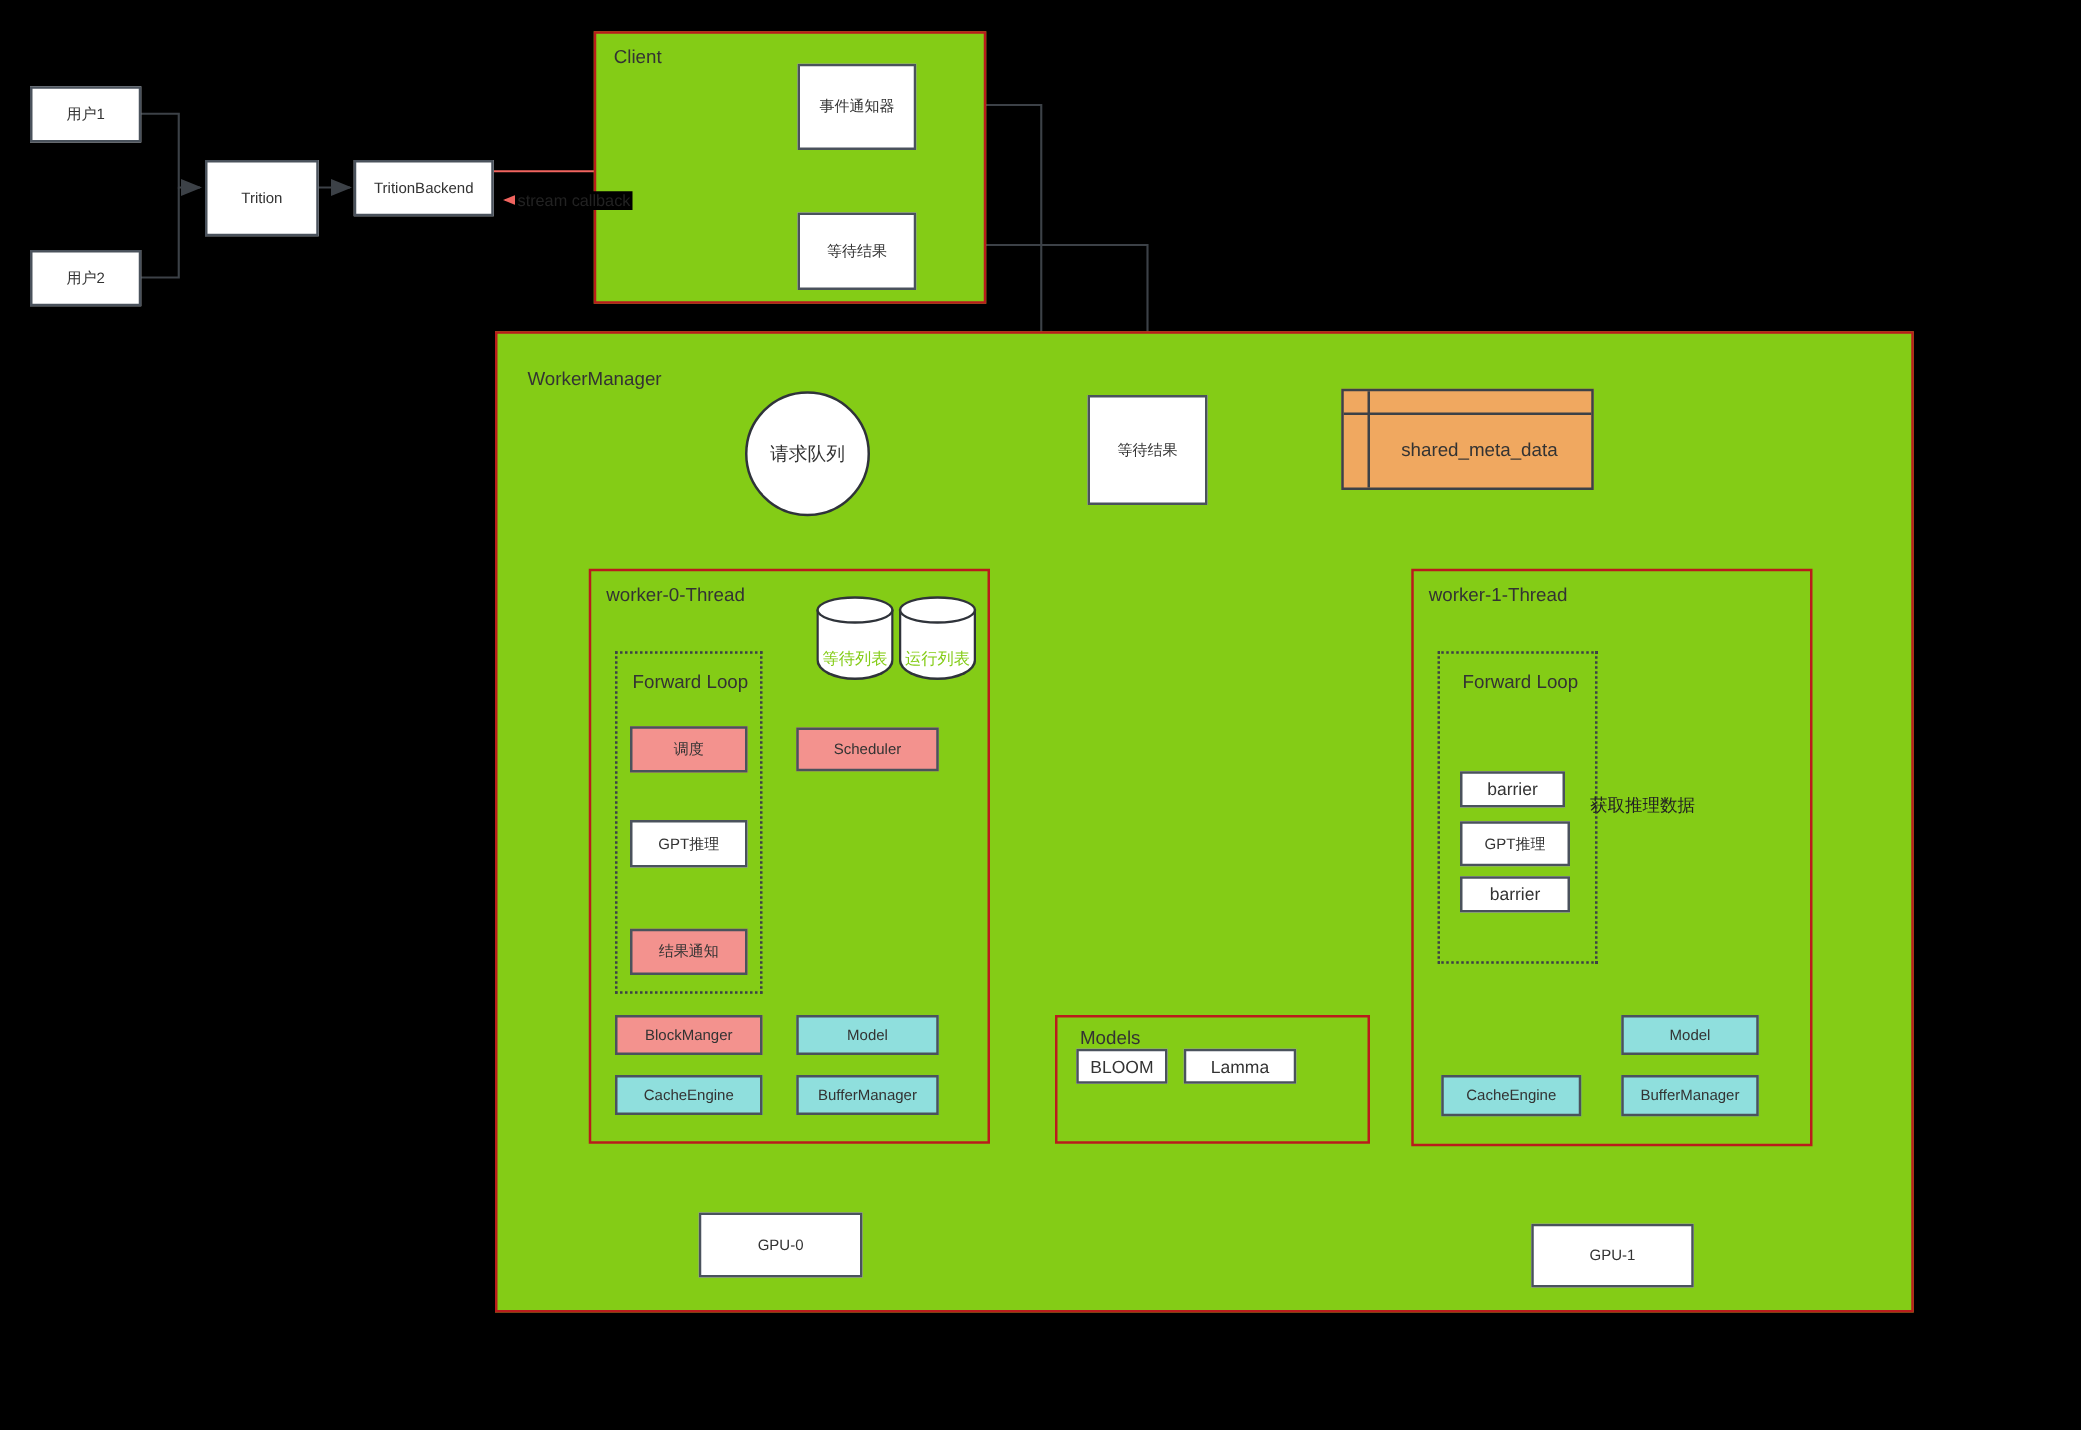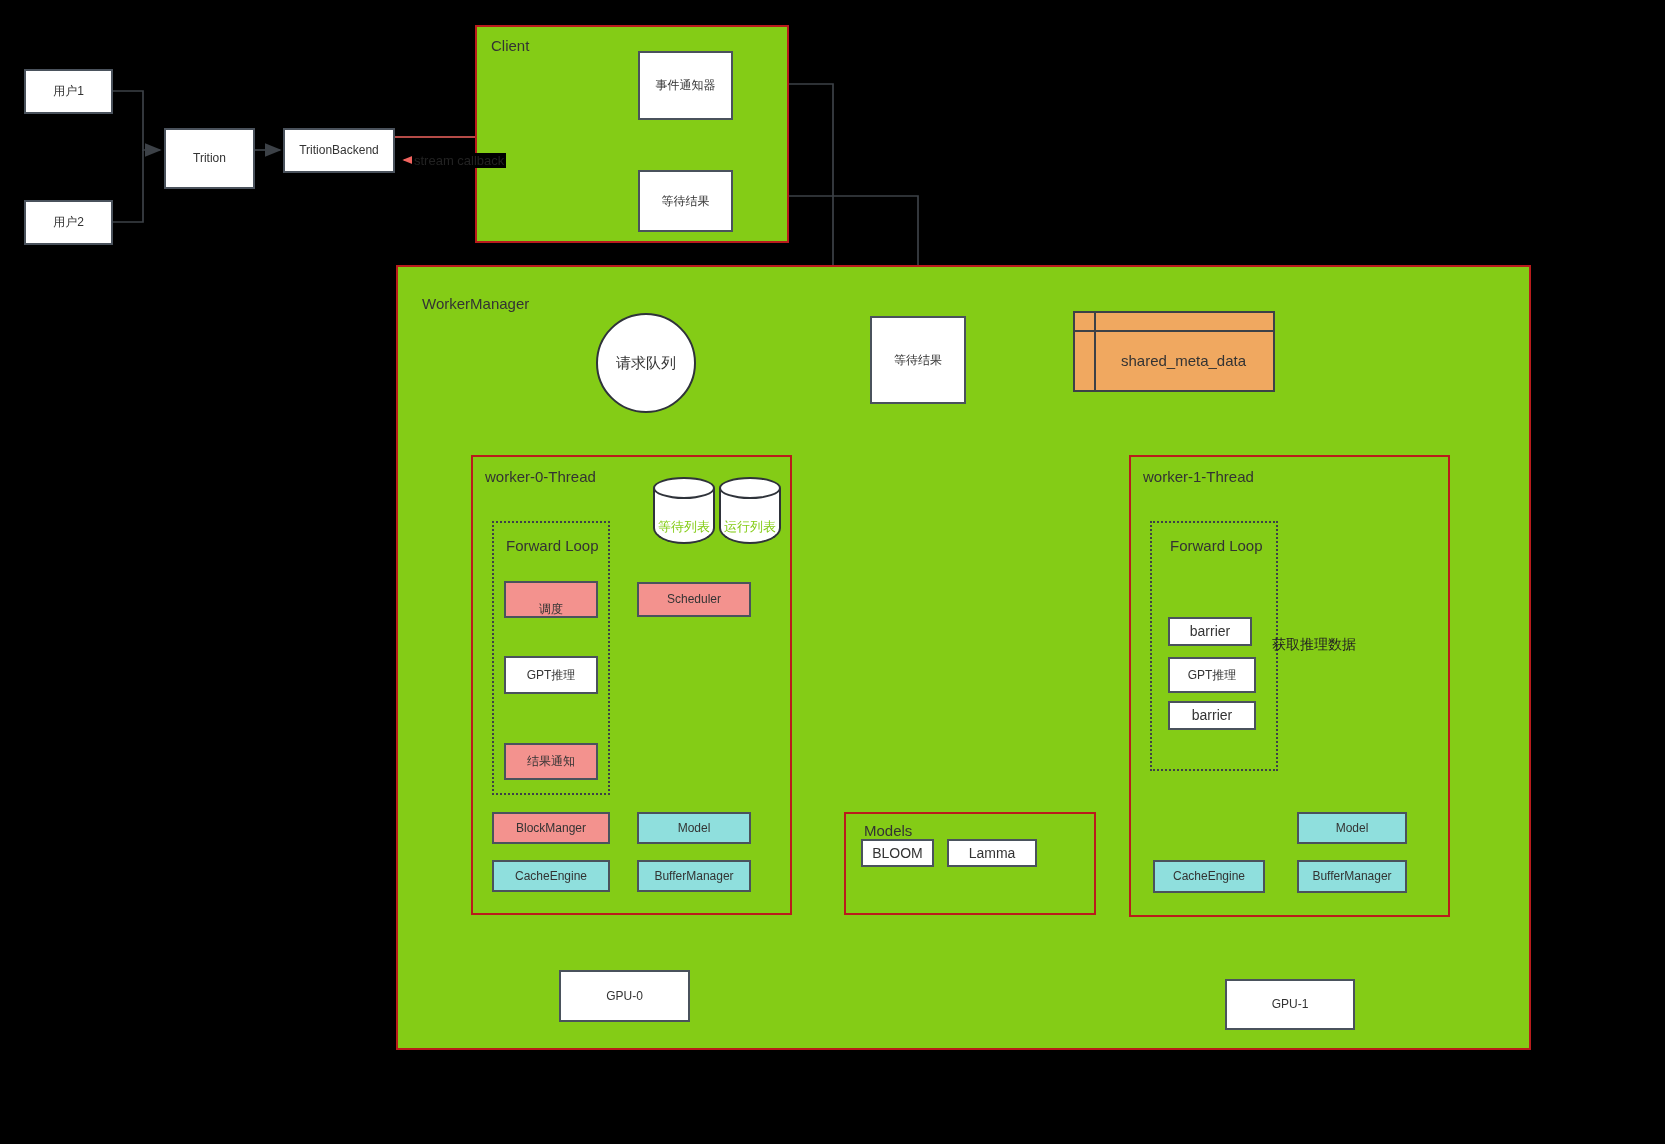--- a/index.html
+++ b/index.html
@@ -151,21 +151,21 @@
   <div class="cyl" style="left:719px;top:477px;width:62px;height:67px;">
     <div class="body"></div>
     <div class="top"></div>
     <div class="ctext">运行列表</div>
   </div>
 
   <div class="dash" style="left:492px;top:521px;width:118px;height:274px;">
     <span class="glabel" style="left:12px;top:14px;">Forward Loop</span>
   </div>
 
-  <div class="node red" style="left:504px;top:581px;width:94px;height:37px;align-items:flex-end;">
+  <div class="node red" style="left:504px;top:581px;width:94px;height:37px;">
     <span>调度</span>
   </div>
   <div class="node" style="left:504px;top:656px;width:94px;height:38px;">
     <span>GPT推理</span>
   </div>
   <div class="node red" style="left:504px;top:743px;width:94px;height:37px;">
     <span>结果通知</span>
   </div>
   <div class="node red" style="left:637px;top:582px;width:114px;height:35px;">
     <span>Scheduler</span>

